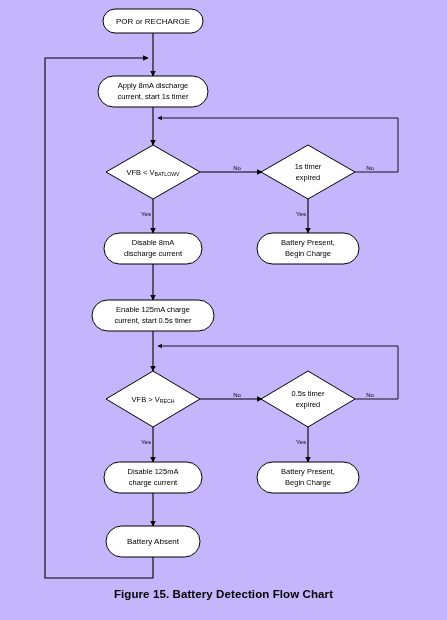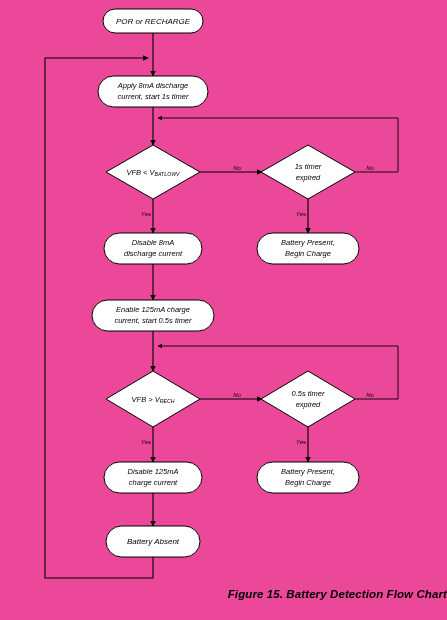--- a/index.html
+++ b/index.html
@@ -8,23 +8,22 @@
     padding: 0;
     background: #ffffff;
   }
   body {
     font-family: "Liberation Sans", sans-serif;
   }
   #page {
     position: relative;
     width: 447px;
     height: 620px;
-    background: #ec4899;
+    background: #c4b5fd;
     overflow: hidden;
-    font-style: italic;
   }
   #flow-svg {
     position: absolute;
     left: 0;
     top: 0;
     width: 447px;
     height: 620px;
   }
   .node-text {
     font-family: "Liberation Sans", sans-serif;
@@ -59,21 +58,21 @@
   .connector-thin {
     stroke: #000000;
     stroke-width: 0.9;
     fill: none;
   }
   #caption {
     position: absolute;
     left: 0;
     top: 588px;
     width: 447px;
-    text-align: right;
+    text-align: center;
     font-family: "Liberation Sans", sans-serif;
     font-size: 11.5px;
     font-weight: bold;
     color: #000000;
     letter-spacing: 0.1px;
   }
 </style>
 </head>
 <body>
 

